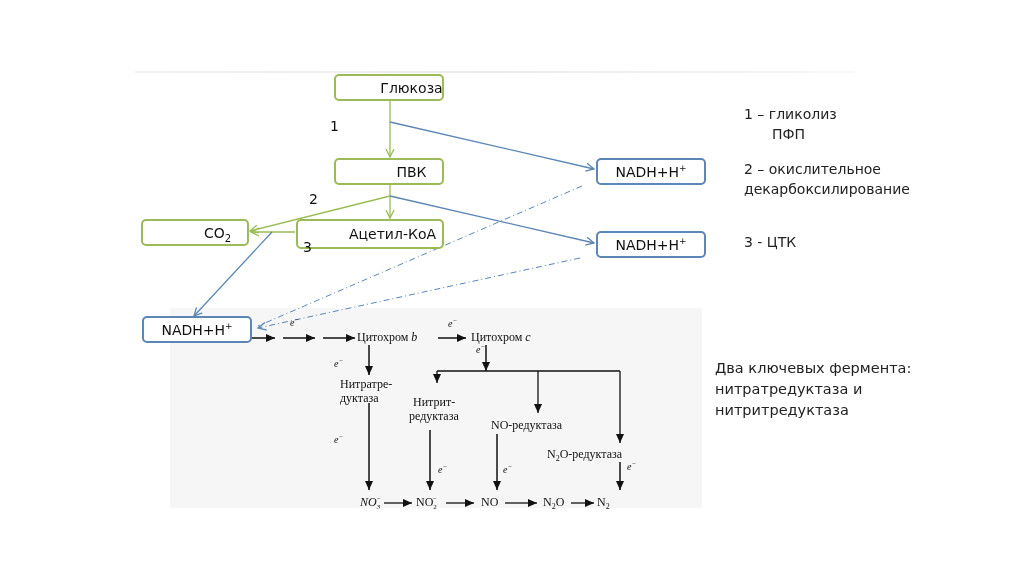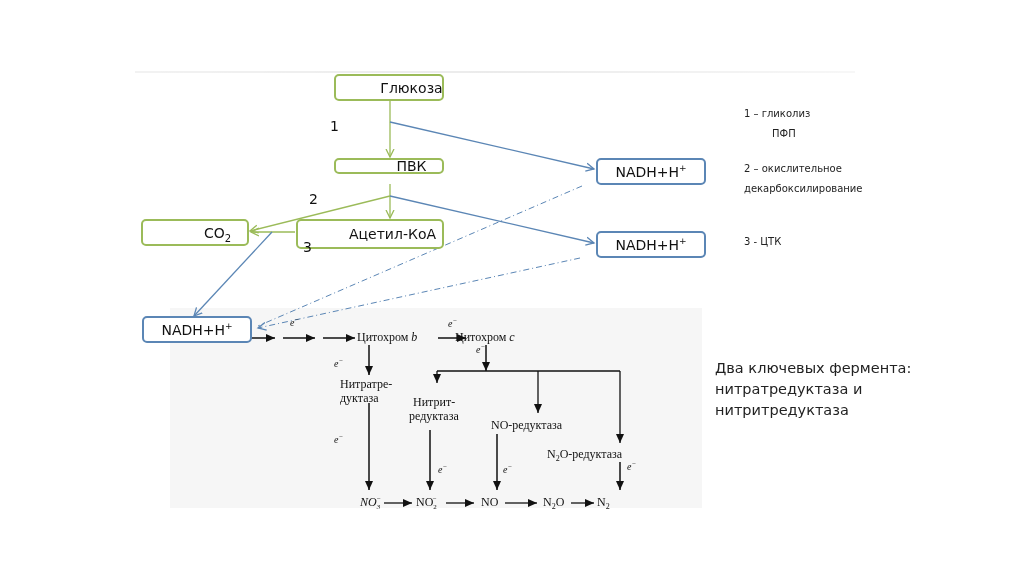--- a/index.html
+++ b/index.html
@@ -7,21 +7,21 @@
          font-family: "DejaVu Sans", sans-serif; color: #111; }
   .topline { position: absolute; left: 135px; top: 71px; width: 720px; height: 2px;
              background: linear-gradient(90deg, rgba(0,0,0,0.05), rgba(0,0,0,0.08), rgba(0,0,0,0.03)); }
   .panel { position: absolute; left: 170px; top: 308px; width: 532px; height: 200px; background: #f6f6f6; }
   .box { position: absolute; box-sizing: border-box; background: #fff; border-radius: 5px;
          display: flex; align-items: center; justify-content: center;
          font-family: "DejaVu Sans", sans-serif; font-size: 14px; color: #111; }
   .green { border: 2px solid #9bbb59; padding-left: 45px; }
   .blue  { border: 2px solid #5b86b5; }
   .num { position: absolute; font-size: 14px; color: #111; }
-  .legend { position: absolute; font-size: 10px; line-height: 20px; color: #222; }
+  .legend { position: absolute; font-size: 14px; line-height: 20px; color: #222; }
   .legend .indent { padding-left: 50px; }
   .serif { position: absolute; font-family: "Liberation Serif", serif; font-size: 12px; color: #111; white-space: nowrap; }
   .e { position: absolute; font-family: "Liberation Serif", serif; font-style: italic; font-size: 10px; color: #111; }
   .e sup { font-size: 7px; }
   svg.overlay { position: absolute; left: 0; top: 0; }
   sub, sup { line-height: 0; }
 </style>
 </head>
 <body>
 
@@ -79,21 +79,21 @@
 
   <line x1="384" y1="503" x2="412" y2="503" stroke="#111" stroke-width="1.3" marker-end="url(#ak)"></line>
   <line x1="446" y1="503" x2="474" y2="503" stroke="#111" stroke-width="1.3" marker-end="url(#ak)"></line>
   <line x1="505" y1="503" x2="537" y2="503" stroke="#111" stroke-width="1.3" marker-end="url(#ak)"></line>
   <line x1="571" y1="503" x2="594" y2="503" stroke="#111" stroke-width="1.3" marker-end="url(#ak)"></line>
 </svg>
 
 <div class="box green" style="left:334px;top:74px;width:110px;height:27px;">
   <span>Глюкоза</span>
 </div>
-<div class="box green" style="left:334px;top:158px;width:110px;height:16px;">
+<div class="box green" style="left:334px;top:158px;width:110px;height:27px;">
   <span>ПВК</span>
 </div>
 <div class="box green" style="left:141px;top:219px;width:108px;height:27px;">
   <span><span>CO</span><sub style="font-size:10px">2</sub></span>
 </div>
 <div class="box green" style="left:296px;top:219px;width:148px;height:30px;">
   <span>Ацетил-КоА</span>
 </div>
 <div class="box blue" style="left:596px;top:158px;width:110px;height:27px;">
   <span><span>NADH+H</span><sup style="font-size:9px">+</sup></span>
@@ -121,21 +121,21 @@
 
 <div class="legend" style="left:715px;top:358px;font-size:14.5px;line-height:21px;">
   <div>Два ключевых фермента:</div>
   <div>нитратредуктаза и</div>
   <div>нитритредуктаза</div>
 </div>
 
 <span class="serif" style="left:357px;top:330px;text-align:right;">
   <span>Цитохром </span><i>b</i>
 </span>
-<span class="serif" style="left:455px;top:330px;">
+<span class="serif" style="left:471px;top:330px;">
   <span>Цитохром </span><i>c</i>
 </span>
 
 <span class="serif" style="left:340px;top:377px;line-height:14px;">
   <div>Нитратре-</div>
   <div>дуктаза</div>
 </span>
 <span class="serif" style="left:409px;top:395px;line-height:14px;">
   <div style="padding-left:4px;">Нитрит-</div>
   <div>редуктаза</div>

